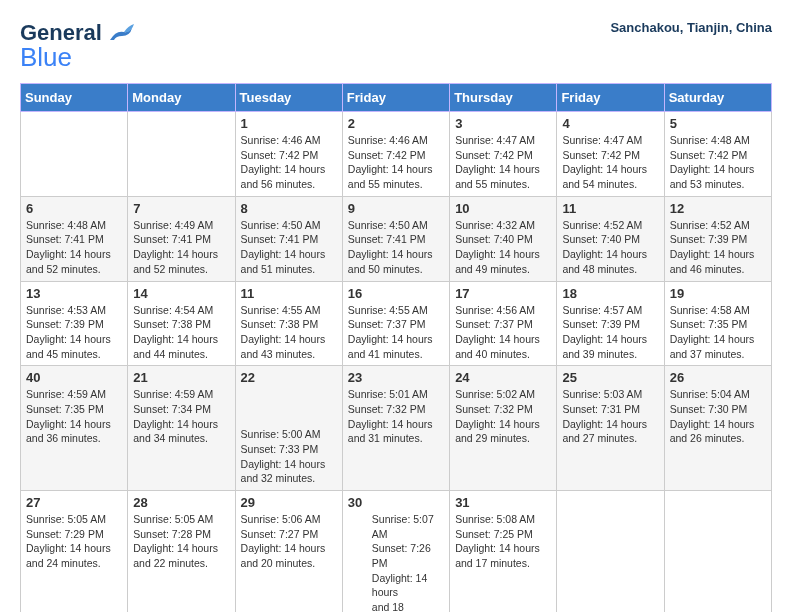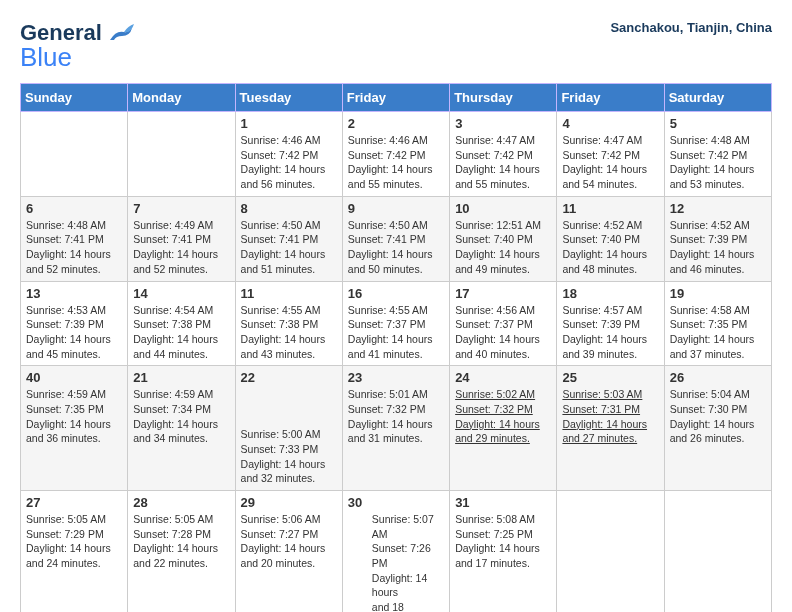--- a/index.html
+++ b/index.html
@@ -176,21 +176,21 @@
         </td>
         <td>
           <span class="day-num">9</span>
           <div class="day-info" style="white-space: pre-line;">Sunrise: 4:50 AM
 Sunset: 7:41 PM
 Daylight: 14 hours
 and 50 minutes.</div>
         </td>
         <td>
           <span class="day-num">10</span>
-          <div class="day-info" style="white-space: pre-line;">Sunrise: 12:51 AM
+          <div class="day-info" style="white-space: pre-line;">Sunrise: 4:32 AM
 Sunset: 7:40 PM
 Daylight: 14 hours
 and 49 minutes.</div>
         </td>
         <td>
           <span class="day-num">11</span>
           <div class="day-info" style="white-space: pre-line;">Sunrise: 4:52 AM
 Sunset: 7:40 PM
 Daylight: 14 hours
 and 48 minutes.</div>
@@ -278,28 +278,28 @@
         </td>
         <td>
           <span class="day-num">23</span>
           <div class="day-info" style="white-space: pre-line;">Sunrise: 5:01 AM
 Sunset: 7:32 PM
 Daylight: 14 hours
 and 31 minutes.</div>
         </td>
         <td>
           <span class="day-num">24</span>
-          <div class="day-info" style="white-space: pre-line; text-decoration: underline;">Sunrise: 5:02 AM
+          <div class="day-info" style="white-space: pre-line;">Sunrise: 5:02 AM
 Sunset: 7:32 PM
 Daylight: 14 hours
 and 29 minutes.</div>
         </td>
         <td>
           <span class="day-num">25</span>
-          <div class="day-info" style="white-space: pre-line; text-decoration: underline;">Sunrise: 5:03 AM
+          <div class="day-info" style="white-space: pre-line;">Sunrise: 5:03 AM
 Sunset: 7:31 PM
 Daylight: 14 hours
 and 27 minutes.</div>
         </td>
         <td>
           <span class="day-num">26</span>
           <div class="day-info" style="white-space: pre-line;">Sunrise: 5:04 AM
 Sunset: 7:30 PM
 Daylight: 14 hours
 and 26 minutes.</div>

